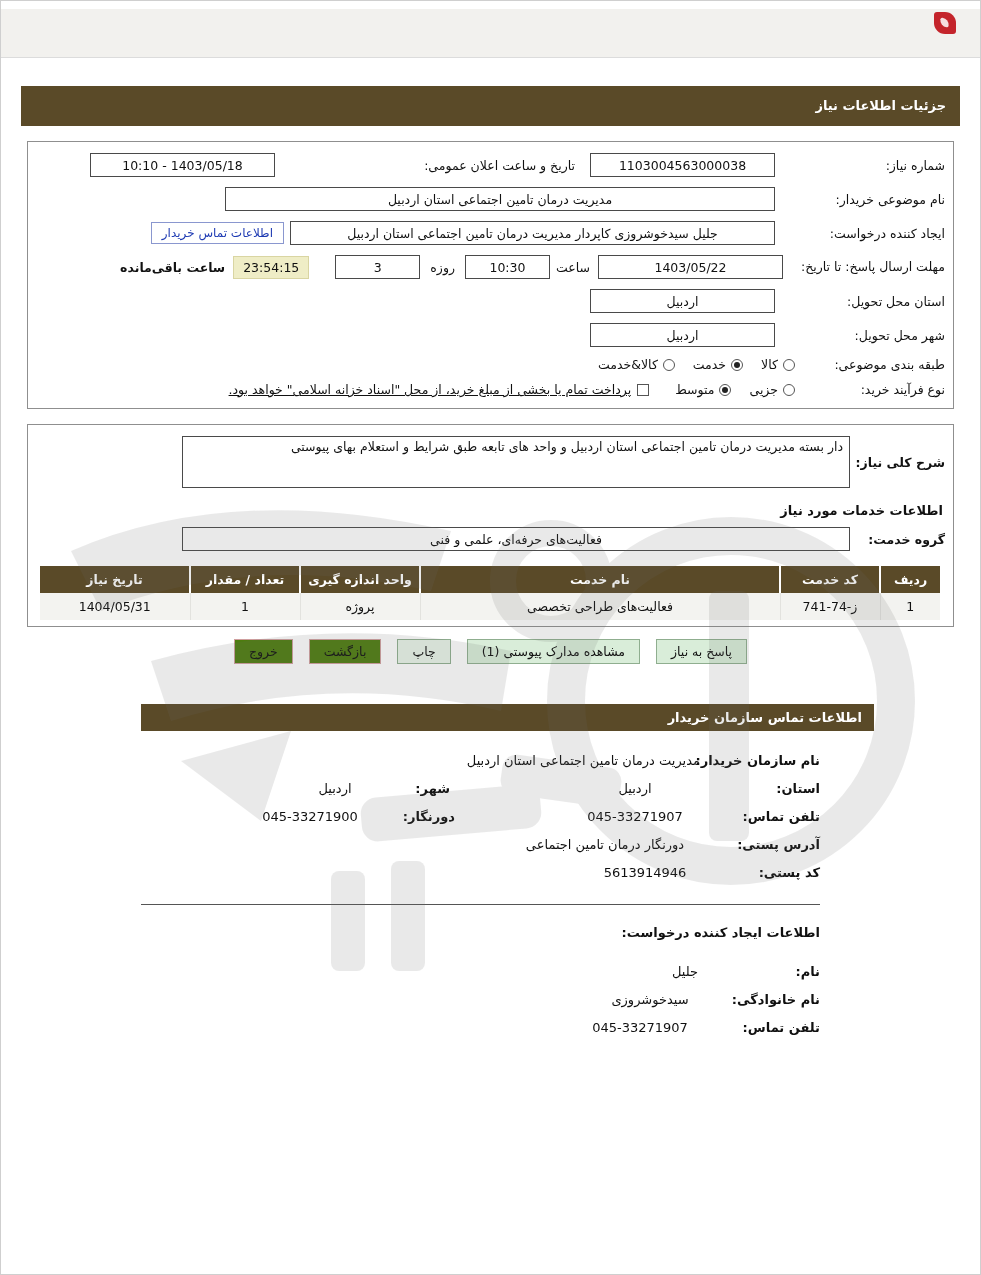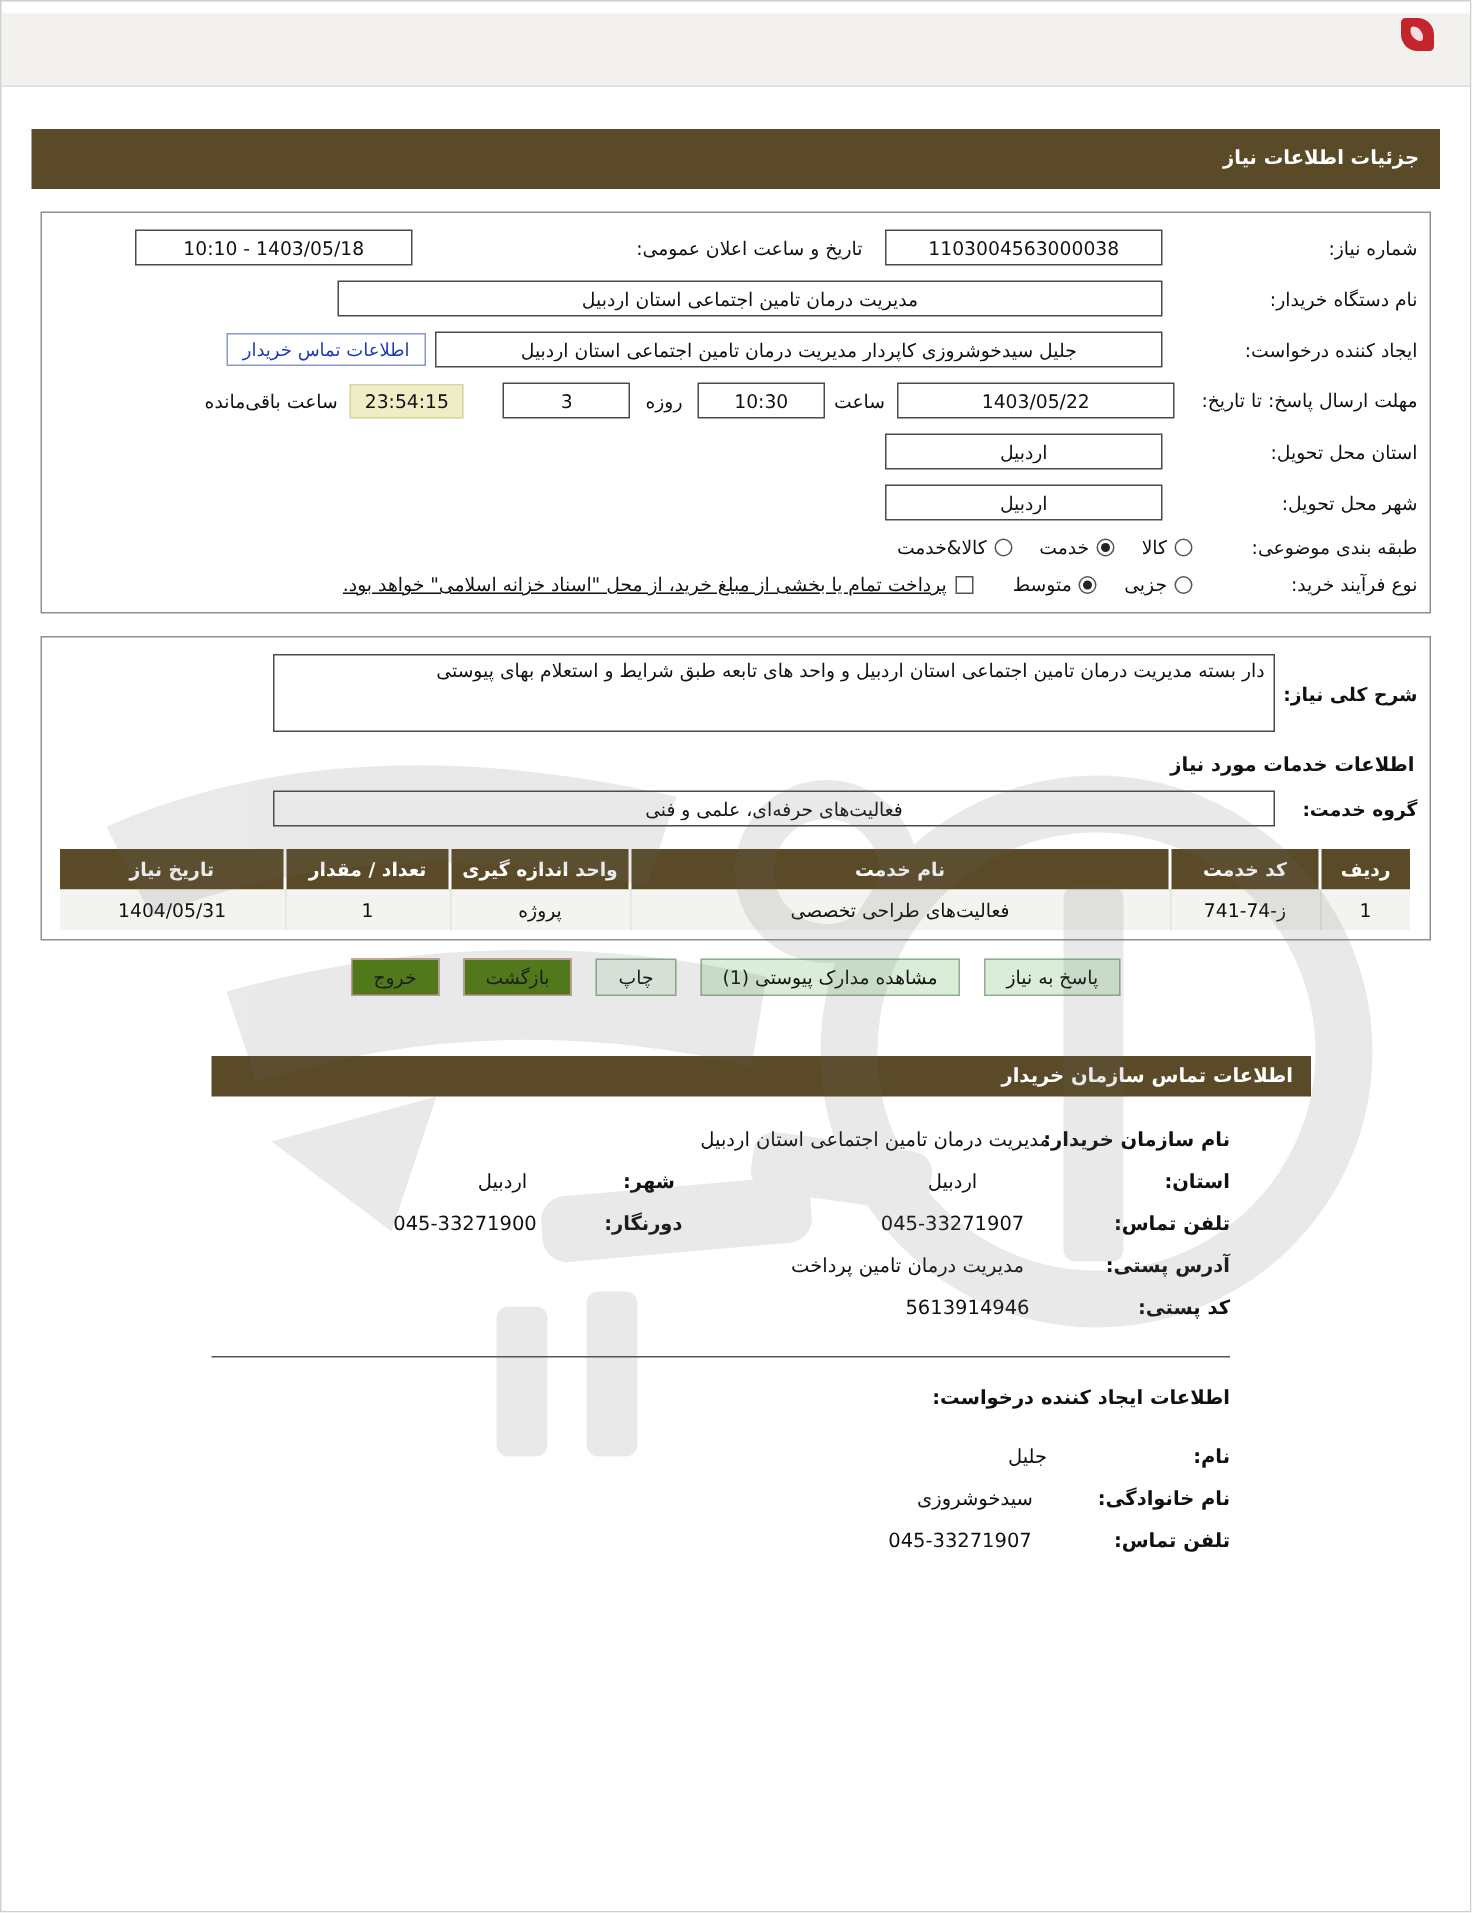--- a/index.html
+++ b/index.html
@@ -28,21 +28,21 @@
   .w162 { width: 162px; flex: none; white-space: normal; line-height: 1.5; }
   .w150 { width: 150px; flex: none; }
   .inp { height: 24px; border: 1px solid #4a4a4a; background: #fff; direction: rtl;
     font: 12.5px "DejaVu Sans", sans-serif; text-align: center; padding: 0 4px; color: #111; }
   .in185 { width: 185px; } .in550 { width: 550px; } .in485 { width: 485px; }
   .in85 { width: 85px; } .in665 { width: 668px; }
   .link-box { color: #1f3bb3; border: 1px solid #8a97cf; background: #fff; padding: 3px 10px;
     margin-right: 6px; font-size: 12px; cursor: pointer; white-space: nowrap; }
   .badge { background: #efedc6; border: 1px solid #d9d5a2; padding: 3px 9px; font-size: 12.5px;
     margin-right: 26px; white-space: nowrap; }
-  .cd-lbl { margin-right: 8px; }
+  .cd-lbl { margin-right: 8px; font-weight: bold; }
   .radio-item { display: inline-flex; align-items: center; cursor: pointer; }
   .radio { display: inline-block; width: 12px; height: 12px; border: 1px solid #555; border-radius: 50%;
     background: #fff; position: relative; margin-left: 5px; flex: none; }
   .radio.on::after { content: ""; position: absolute; inset: 2px; background: #222; border-radius: 50%; }
   .rgap { margin-right: 18px; }
   .checkbox { display: inline-block; width: 12px; height: 12px; border: 1px solid #555; background: #fff;
     margin: 0 26px 0 6px; flex: none; }
   .chk-lbl { white-space: nowrap; text-decoration: underline; }
   
   .blbl { font-weight: bold; white-space: nowrap; }
@@ -97,21 +97,21 @@
   <div class="panel">
 
     <div class="frow">
       <span class="lbl w170">شماره نیاز:</span>
       <input class="inp in185" readonly="" value="1103004563000038" style="">
       <span class="lbl" style="margin-right:15px;width:185px;">تاریخ و ساعت اعلان عمومی:</span>
       <input class="inp in185" readonly="" style="margin-right: 115px;" value="1403/05/18 - 10:10">
     </div>
 
     <div class="frow">
-      <span class="lbl w170">نام دستگاه خریدار:</span>
+      <span class="lbl w170">نام موضوعی خریدار:</span>
       <input class="inp in550" readonly="" value="مدیریت درمان تامین اجتماعی استان اردبیل" style="">
     </div>
 
     <div class="frow">
       <span class="lbl w170">ایجاد کننده درخواست:</span>
       <input class="inp in485" readonly="" value="جلیل سیدخوشروزی کاپردار مدیریت درمان تامین اجتماعی استان اردبیل" style="">
       <span class="link-box">اطلاعات تماس خریدار</span>
     </div>
 
     <div class="frow">
@@ -241,21 +241,21 @@
 
     <div class="crow">
       <span class="clbl lw80">تلفن تماس:</span>
       <span class="cval vw210" dir="ltr">045-33271907</span>
       <span class="clbl lw65 mr75">دورنگار:</span>
       <span class="cval vw160" dir="ltr">045-33271900</span>
     </div>
 
     <div class="crow">
       <span class="clbl lw85">آدرس پستی:</span>
-      <span class="cval vw260">مدیریت درمان تامین پرداخت</span>
+      <span class="cval vw260">دورنگار درمان تامین اجتماعی</span>
     </div>
 
     <div class="crow">
       <span class="clbl lw70">کد پستی:</span>
       <span class="cval vw210" dir="ltr">5613914946</span>
     </div>
 
     <div class="divider"></div>
 
     <div class="creator-head">اطلاعات ایجاد کننده درخواست:</div>

